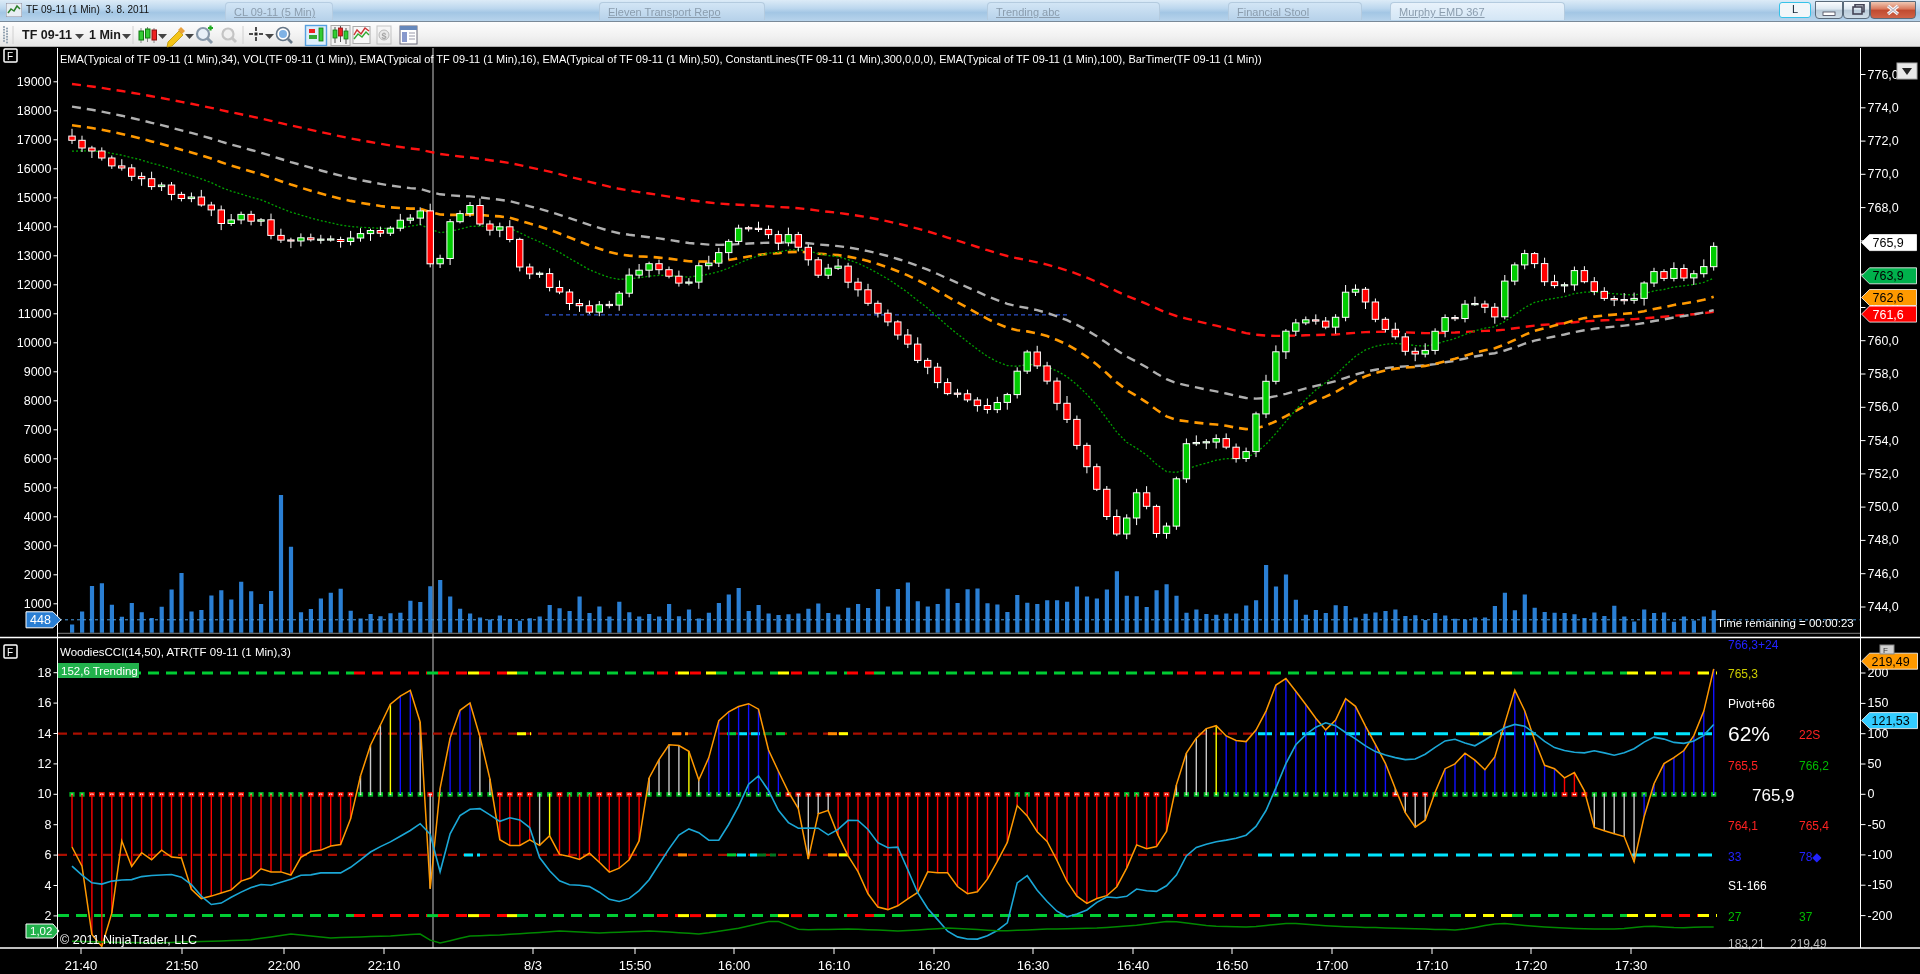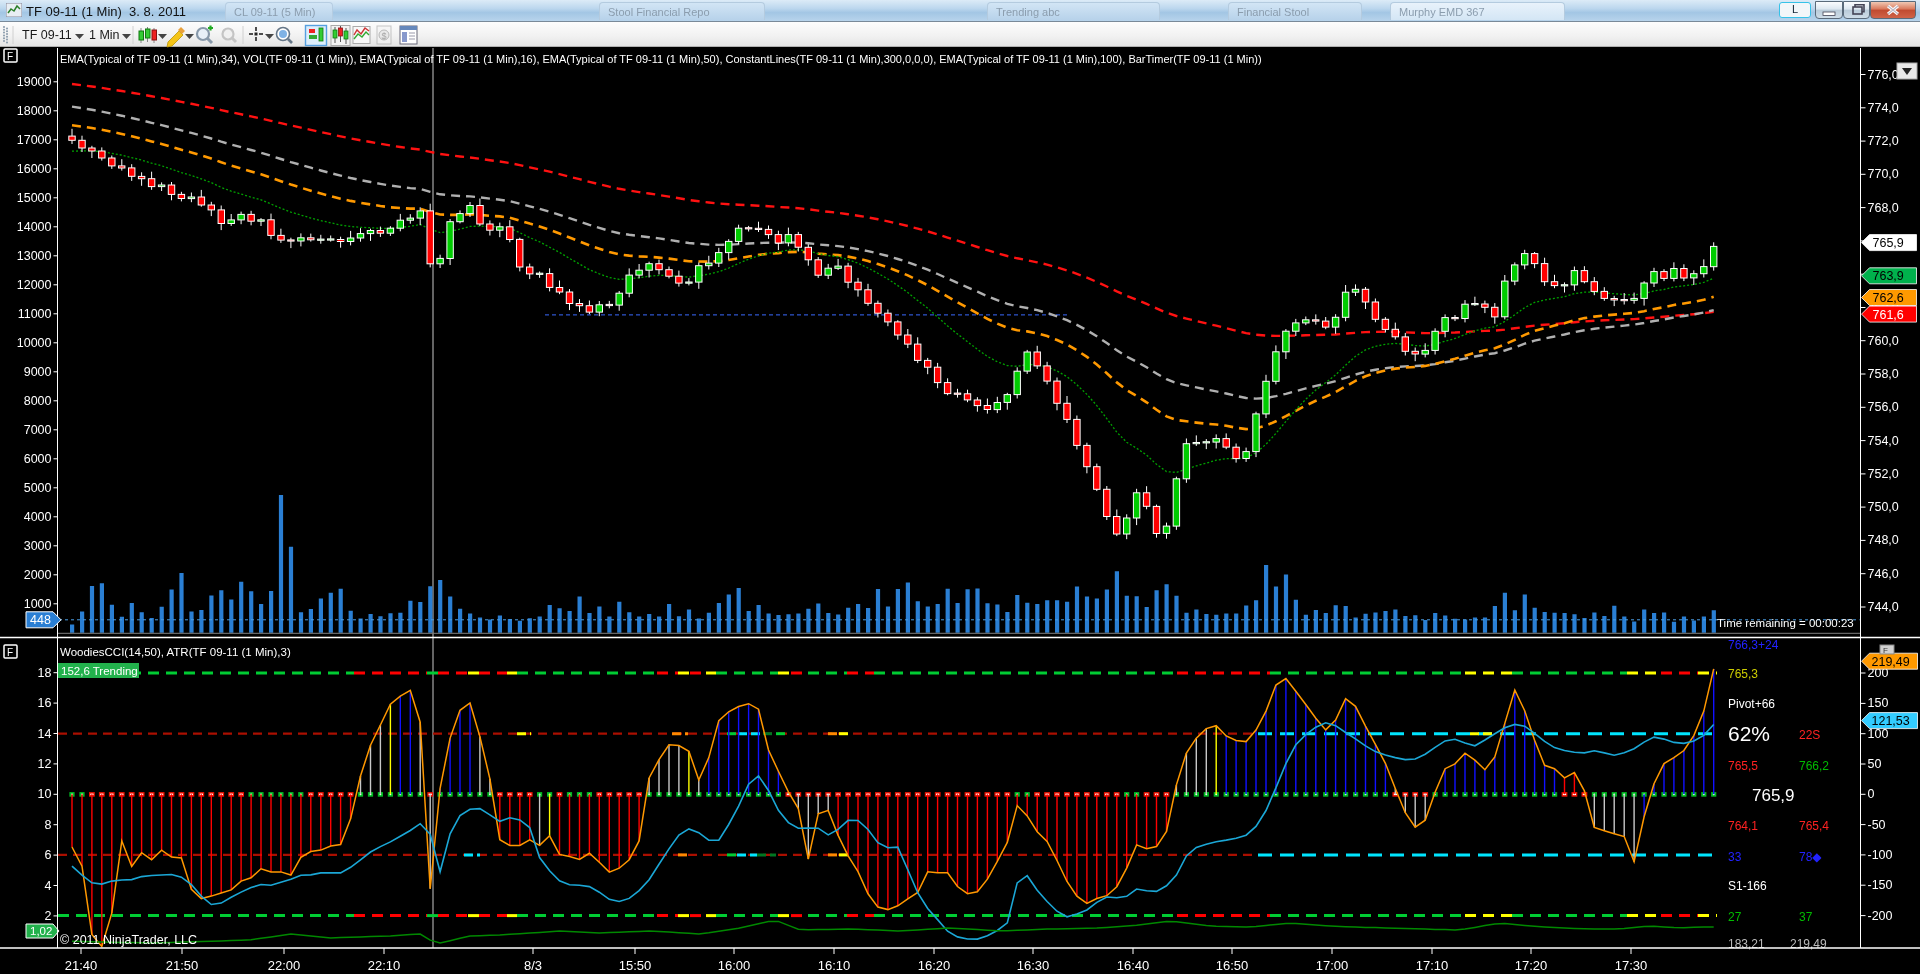--- a/index.html
+++ b/index.html
@@ -2,36 +2,36 @@
 <html><head><meta charset="utf-8"><style>
 * { margin:0; padding:0; box-sizing:border-box; }
 body { width:1920px; height:974px; overflow:hidden; background:#000;
   font-family:"Liberation Sans", sans-serif; }
 #titlebar { position:absolute; left:0; top:0; width:1920px; height:21px;
   background:linear-gradient(180deg,#dcebf7 0%,#bcd7ee 40%,#a3c6e4 60%,#b8d4ec 100%); }
 #tabs { position:absolute; left:0; top:0; width:1920px; height:21px; }
 .tab { position:absolute; top:2px; height:18px; border:1px solid #b4cbdf;
   border-bottom:none; border-radius:4px 4px 0 0;
   background:linear-gradient(180deg,#d2e5f5,#b7d2ea); color:#8b9dae;
-  font-size:11px; padding:3px 8px 0 8px; overflow:hidden; white-space:nowrap; }
-#title { position:absolute; left:26px; top:4px; color:#111; font-size:13px; }
+  font-size:11px; padding:3px 8px 0 8px; overflow:hidden; white-space:nowrap;text-decoration:underline; }
+#title { position:absolute; left:26px; top:4px; color:#111; font-size:10px; }
 #ticon { position:absolute; left:6px; top:3px; width:16px; height:14px; }
 #toolbar { position:absolute; left:0; top:21px; width:1920px; height:26px;
   background:linear-gradient(180deg,#fdfdfd,#f1f1f1 60%,#e4e4e4);
-  border-top:1px solid #7a8a99; border-bottom:1px solid #b0b0b0; }
+  border-top:1px solid #7a8a99; border-bottom:1px solid #b0b0b0;font-weight:bold; }
 #chart { position:absolute; left:0; top:48px; }
 .wbtn { position:absolute; top:1px; height:18px;
   border:1px solid #5a6a7a; border-radius:0 0 4px 4px;
   background:linear-gradient(180deg,#fafcfe,#dce7f0 45%,#b9cbd9 50%,#cfdde8);
   text-align:center; }
 </style></head><body>
 <div id="titlebar"></div>
 <div id="tabs">
  <div class="tab" style="left:225px;width:108px;border-color:#b6cde2;">CL 09-11 (5 Min)</div>
- <div class="tab" style="left:599px;width:166px;">Stool Financial Repo</div>
+ <div class="tab" style="left:599px;width:166px;">Eleven Transport Repo</div>
  <div class="tab" style="left:987px;width:173px;">Trending abc</div>
  <div class="tab" style="left:1228px;width:134px;">Financial Stool</div>
  <div class="tab" style="left:1390px;width:175px;background:linear-gradient(180deg,#e8f2fb,#d4e6f5);">Murphy EMD 367</div>
 </div>
 <svg id="ticon" viewBox="0 0 16 14">
     <rect x="0" y="0" width="16" height="14" fill="#e8eef4" stroke="#889" stroke-width="1"></rect>
     <polyline points="2,10 5,6 8,8 11,3 14,6" fill="none" stroke="#2a7f2a" stroke-width="1.5"></polyline>
   </svg>
 <div id="title">TF 09-11 (1 Min)&nbsp; 3. 8. 2011</div>
 <div class="wbtn" style="left:1779px;width:32px;border:1px solid #36c2e8;border-radius:3px;background:#f2f6f9;top:2px;height:16px;font-size:11px;color:#123;">L</div>

